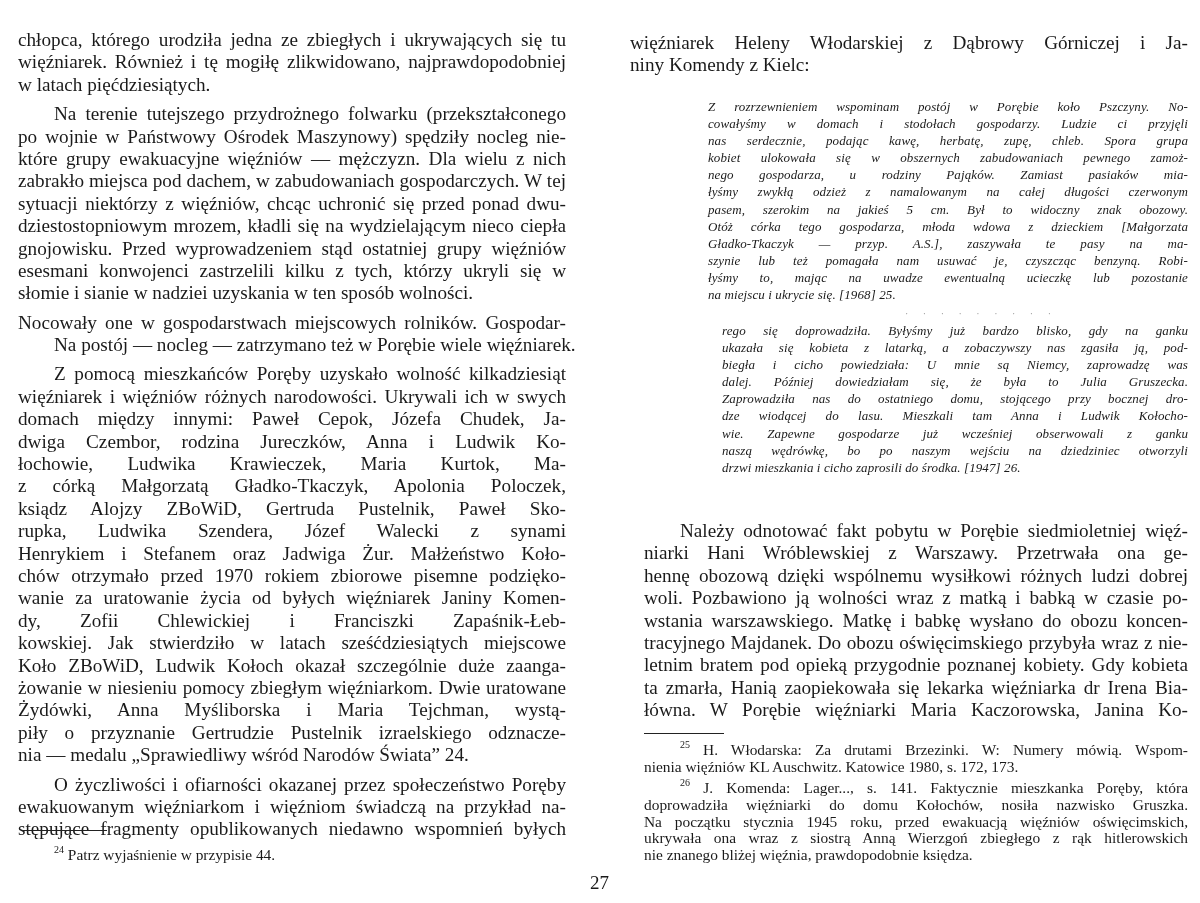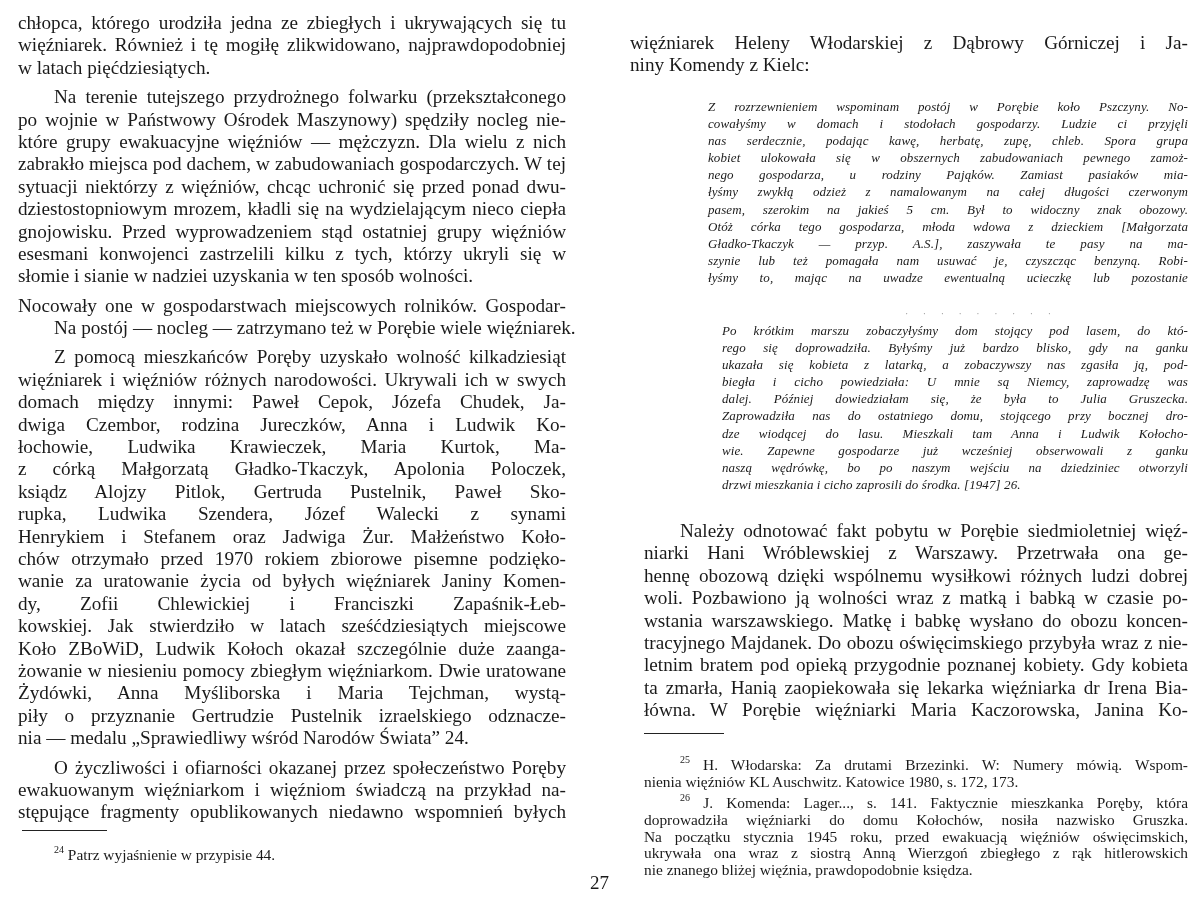--- a/index.html
+++ b/index.html
@@ -1,36 +1,36 @@
 <!DOCTYPE html>
 <html><head>
 <meta charset="utf-8">
 <style>
   html, body { margin: 0; padding: 0; background: #ffffff; }
   body { width: 1200px; height: 903px; position: relative; overflow: hidden;
          font-family: "Liberation Serif", "DejaVu Serif", serif; color: #1a1a1a; }
   .page { position: absolute; top: 0; }
-  #left-page { left: 18px; width: 548px; }
+  #left-page { left: 18px; width: 548px; margin-top: 17px; }
   #right-page { left: 630px; width: 558px; }
   .line { display: block; white-space: nowrap; font-size: 19.2px; line-height: 22.4px; height: 22.4px;
           text-align: justify; text-align-last: justify; }
   .line.last { text-align-last: left; }
   .indent { padding-left: 36px; }
   .para-gap { height: 7px; }
   sup { font-size: 10px; vertical-align: 7px; line-height: 0; }
   .quote { position: absolute; font-style: italic; }
   .qline { display: block; white-space: nowrap; font-size: 13px; line-height: 17.1px; height: 17.1px;
            text-align: justify; text-align-last: justify; letter-spacing: 0.1px; }
   .qline.last { text-align-last: left; }
   .fn-rule { position: absolute; height: 1px; background: #222; }
   .fn { position: absolute; }
   .fline { display: block; white-space: nowrap; font-size: 15.4px; line-height: 16.8px; height: 16.8px;
            text-align: justify; text-align-last: justify; }
   .fline.last { text-align-last: left; }
-  .fn-indent { padding-left: 36px; margin-top: 15px; }
+  .fn-indent { padding-left: 36px; }
   .dots { position: absolute; font-size: 10px; color: #999; letter-spacing: 6px; }
   #page-number { position: absolute; left: 590px; top: 872px; font-size: 19px; }
 </style>
 </head>
 <body>
 
 <div id="left-page" class="page" style="top:12px;">
   <div>
     <span class="line">chłopca, którego urodziła jedna ze zbiegłych i ukrywających się tu</span>
     <span class="line">więźniarek. Również i tę mogiłę zlikwidowano, najprawdopodobniej</span>
@@ -54,21 +54,21 @@
     <span class="line indent">Na postój — nocleg — zatrzymano też w Porębie wiele więźniarek.</span>
   </div>
   <div class="para-gap"></div>
   <div>
     <span class="line indent">Z pomocą mieszkańców Poręby uzyskało wolność kilkadziesiąt</span>
     <span class="line">więźniarek i więźniów różnych narodowości. Ukrywali ich w swych</span>
     <span class="line">domach między innymi: Paweł Cepok, Józefa Chudek, Ja-</span>
     <span class="line">dwiga Czembor, rodzina Jureczków, Anna i Ludwik Ko-</span>
     <span class="line">łochowie, Ludwika Krawieczek, Maria Kurtok, Ma-</span>
     <span class="line">z córką Małgorzatą Gładko-Tkaczyk, Apolonia Poloczek,</span>
-    <span class="line">ksiądz Alojzy Pitlok, Gertruda Pustelnik, Paweł Sko-</span>
+    <span class="line">ksiądz Alojzy ZBoWiD, Gertruda Pustelnik, Paweł Sko-</span>
     <span class="line">rupka, Ludwika Szendera, Józef Walecki z synami</span>
     <span class="line">Henrykiem i Stefanem oraz Jadwiga Żur. Małżeństwo Koło-</span>
     <span class="line">chów otrzymało przed 1970 rokiem zbiorowe pisemne podzięko-</span>
     <span class="line">wanie za uratowanie życia od byłych więźniarek Janiny Komen-</span>
     <span class="line">dy, Zofii Chlewickiej i Franciszki Zapaśnik-Łeb-</span>
     <span class="line">kowskiej. Jak stwierdziło w latach sześćdziesiątych miejscowe</span>
     <span class="line">Koło ZBoWiD, Ludwik Kołoch okazał szczególnie duże zaanga-</span>
     <span class="line">żowanie w niesieniu pomocy zbiegłym więźniarkom. Dwie uratowane</span>
     <span class="line">Żydówki, Anna Myśliborska i Maria Tejchman, wystą-</span>
     <span class="line">piły o przyznanie Gertrudzie Pustelnik izraelskiego odznacze-</span>
@@ -100,26 +100,26 @@
   <span class="qline">cowałyśmy w domach i stodołach gospodarzy. Ludzie ci przyjęli</span>
   <span class="qline">nas serdecznie, podając kawę, herbatę, zupę, chleb. Spora grupa</span>
   <span class="qline">kobiet ulokowała się w obszernych zabudowaniach pewnego zamoż-</span>
   <span class="qline">nego gospodarza, u rodziny Pająków. Zamiast pasiaków mia-</span>
   <span class="qline">łyśmy zwykłą odzież z namalowanym na całej długości czerwonym</span>
   <span class="qline">pasem, szerokim na jakieś 5 cm. Był to widoczny znak obozowy.</span>
   <span class="qline">Otóż córka tego gospodarza, młoda wdowa z dzieckiem [Małgorzata</span>
   <span class="qline">Gładko-Tkaczyk — przyp. A.S.], zaszywała te pasy na ma-</span>
   <span class="qline">szynie lub też pomagała nam usuwać je, czyszcząc benzyną. Robi-</span>
   <span class="qline">łyśmy to, mając na uwadze ewentualną ucieczkę lub pozostanie</span>
+  <span class="qline last">na miejscu i ukrycie się. [1968] 25.</span>
 </div>
 
 <div class="dots" style="left:905px; top:308px;">· · · · · · · · ·</div>
 
 <div class="quote" style="left:722px; top:322px; width:466px;">
-  <span class="qline">Po krótkim marszu zobaczyłyśmy dom stojący pod lasem, do któ-</span>
   <span class="qline">rego się doprowadziła. Byłyśmy już bardzo blisko, gdy na ganku</span>
   <span class="qline">ukazała się kobieta z latarką, a zobaczywszy nas zgasiła ją, pod-</span>
   <span class="qline">biegła i cicho powiedziała: U mnie są Niemcy, zaprowadzę was</span>
   <span class="qline">dalej. Później dowiedziałam się, że była to Julia Gruszecka.</span>
   <span class="qline">Zaprowadziła nas do ostatniego domu, stojącego przy bocznej dro-</span>
   <span class="qline">dze wiodącej do lasu. Mieszkali tam Anna i Ludwik Kołocho-</span>
   <span class="qline">wie. Zapewne gospodarze już wcześniej obserwowali z ganku</span>
   <span class="qline">naszą wędrówkę, bo po naszym wejściu na dziedziniec otworzyli</span>
   <span class="qline last">drzwi mieszkania i cicho zaprosili do środka. [1947] 26.</span>
 </div>

